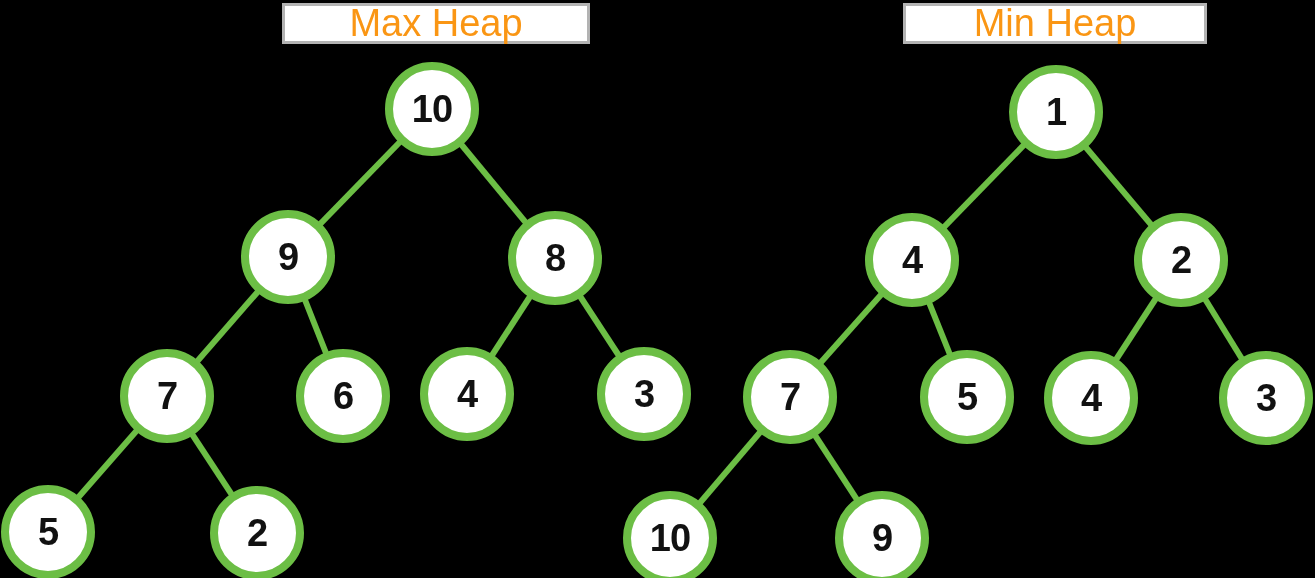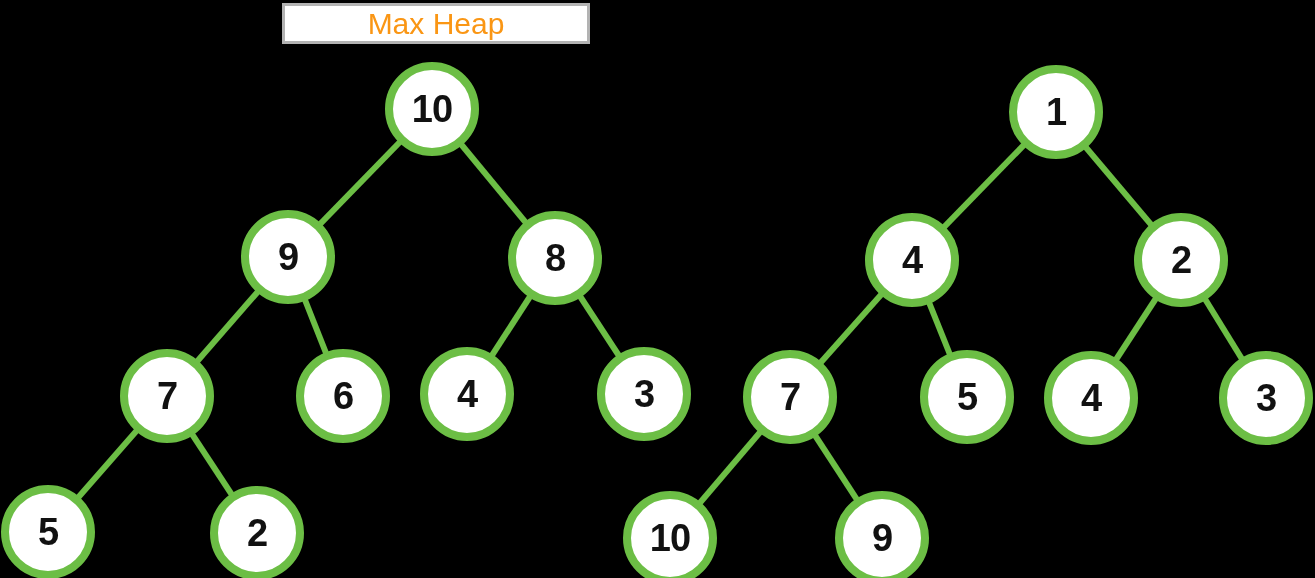--- a/index.html
+++ b/index.html
@@ -35,21 +35,21 @@
     font-size: 38px;
     letter-spacing: -1px;
   }
   .title-box {
     position: absolute;
     z-index: 3;
     box-sizing: border-box;
     display: flex;
     align-items: center;
     justify-content: center;
-    font-size: 30px;
+    font-size: 38px;
     font-weight: 400;
   }
 </style>
 </head>
 <body>
 
 <div id="canvas">
   <svg id="edges" width="1315" height="578">
       <line x1="432" y1="109" x2="288" y2="257" stroke="#6cbe45" stroke-width="6"></line>
       <line x1="432" y1="109" x2="555" y2="258" stroke="#6cbe45" stroke-width="6"></line>
@@ -66,20 +66,23 @@
       <line x1="1181" y1="260" x2="1091" y2="398" stroke="#6cbe45" stroke-width="6"></line>
       <line x1="1181" y1="260" x2="1266" y2="398" stroke="#6cbe45" stroke-width="6"></line>
       <line x1="790" y1="397" x2="670" y2="538" stroke="#6cbe45" stroke-width="6"></line>
       <line x1="790" y1="397" x2="882" y2="538" stroke="#6cbe45" stroke-width="6"></line>
     </svg>
 
   <div class="title-box" id="title-box-0" style="left: 282px; top: 3px; width: 308px; height: 41px; background: rgb(255, 255, 255); border: 3px solid rgb(179, 179, 179); color: rgb(250, 150, 20);">
     <span>Max Heap</span>
   </div>
 
+  <div class="title-box" id="title-box-1" style="left: 903px; top: 3px; width: 304px; height: 41px; background: rgb(255, 255, 255); border: 3px solid rgb(179, 179, 179); color: rgb(250, 150, 20);">
+    <span>Min Heap</span>
+  </div>
 <div class="node" style="left: 385px; top: 62px; background: rgb(255, 255, 255); border: 8px solid rgb(108, 190, 69); color: rgb(17, 17, 17);">
       <span>10</span>
     </div>
     <div class="node" style="left: 241px; top: 210px; background: rgb(255, 255, 255); border: 8px solid rgb(108, 190, 69); color: rgb(17, 17, 17);">
       <span>9</span>
     </div>
     <div class="node" style="left: 508px; top: 211px; background: rgb(255, 255, 255); border: 8px solid rgb(108, 190, 69); color: rgb(17, 17, 17);">
       <span>8</span>
     </div>
     <div class="node" style="left: 120px; top: 349px; background: rgb(255, 255, 255); border: 8px solid rgb(108, 190, 69); color: rgb(17, 17, 17);">

